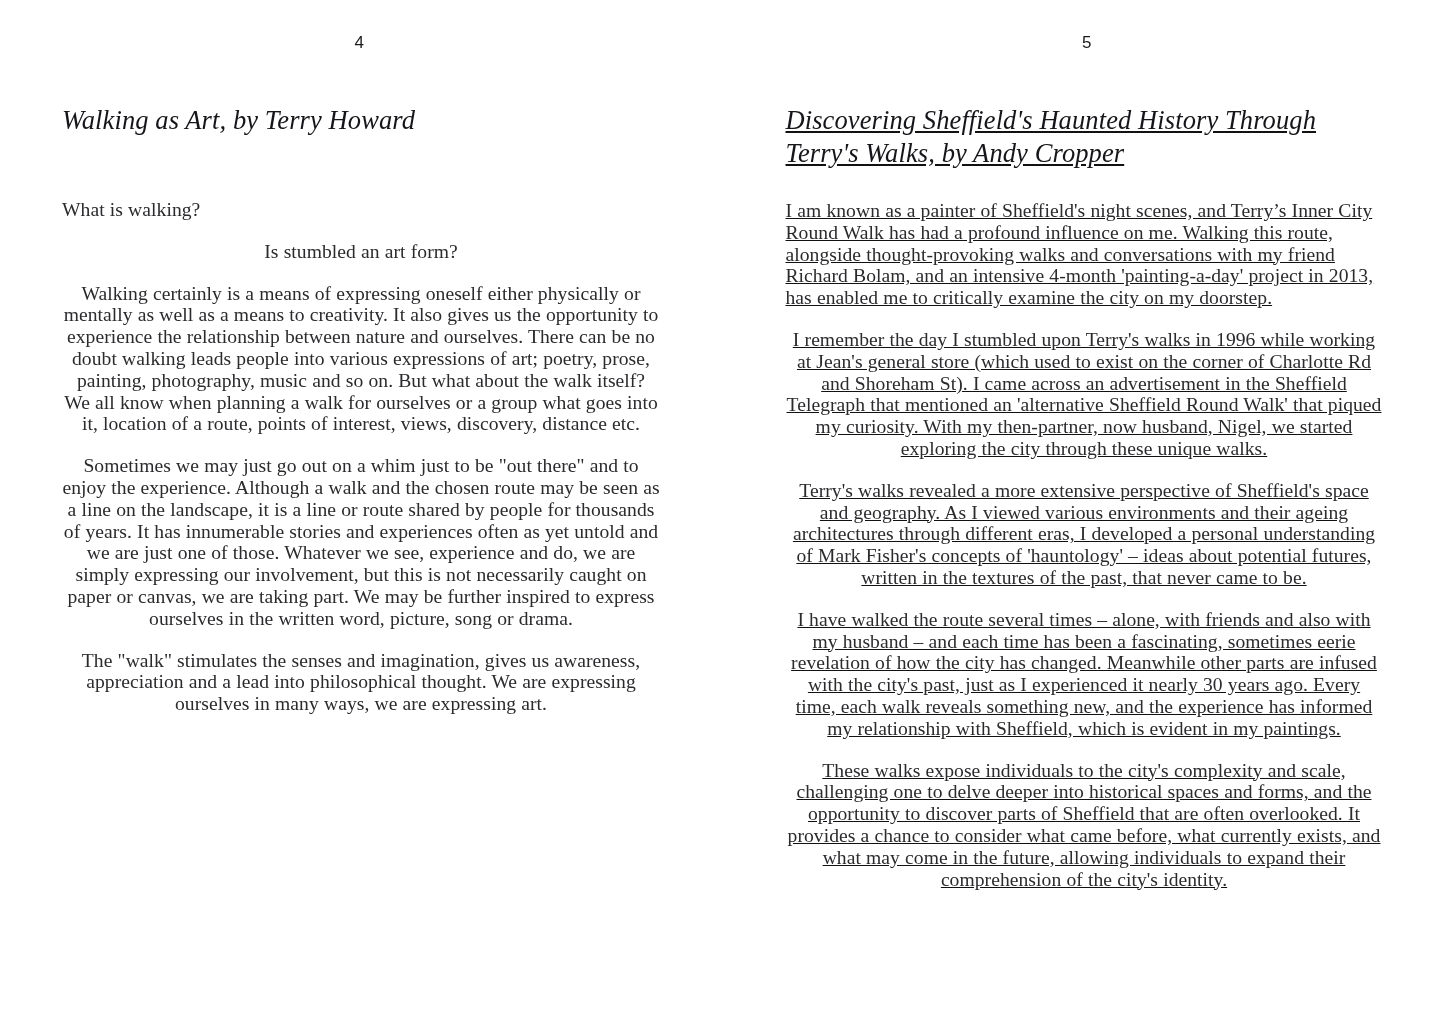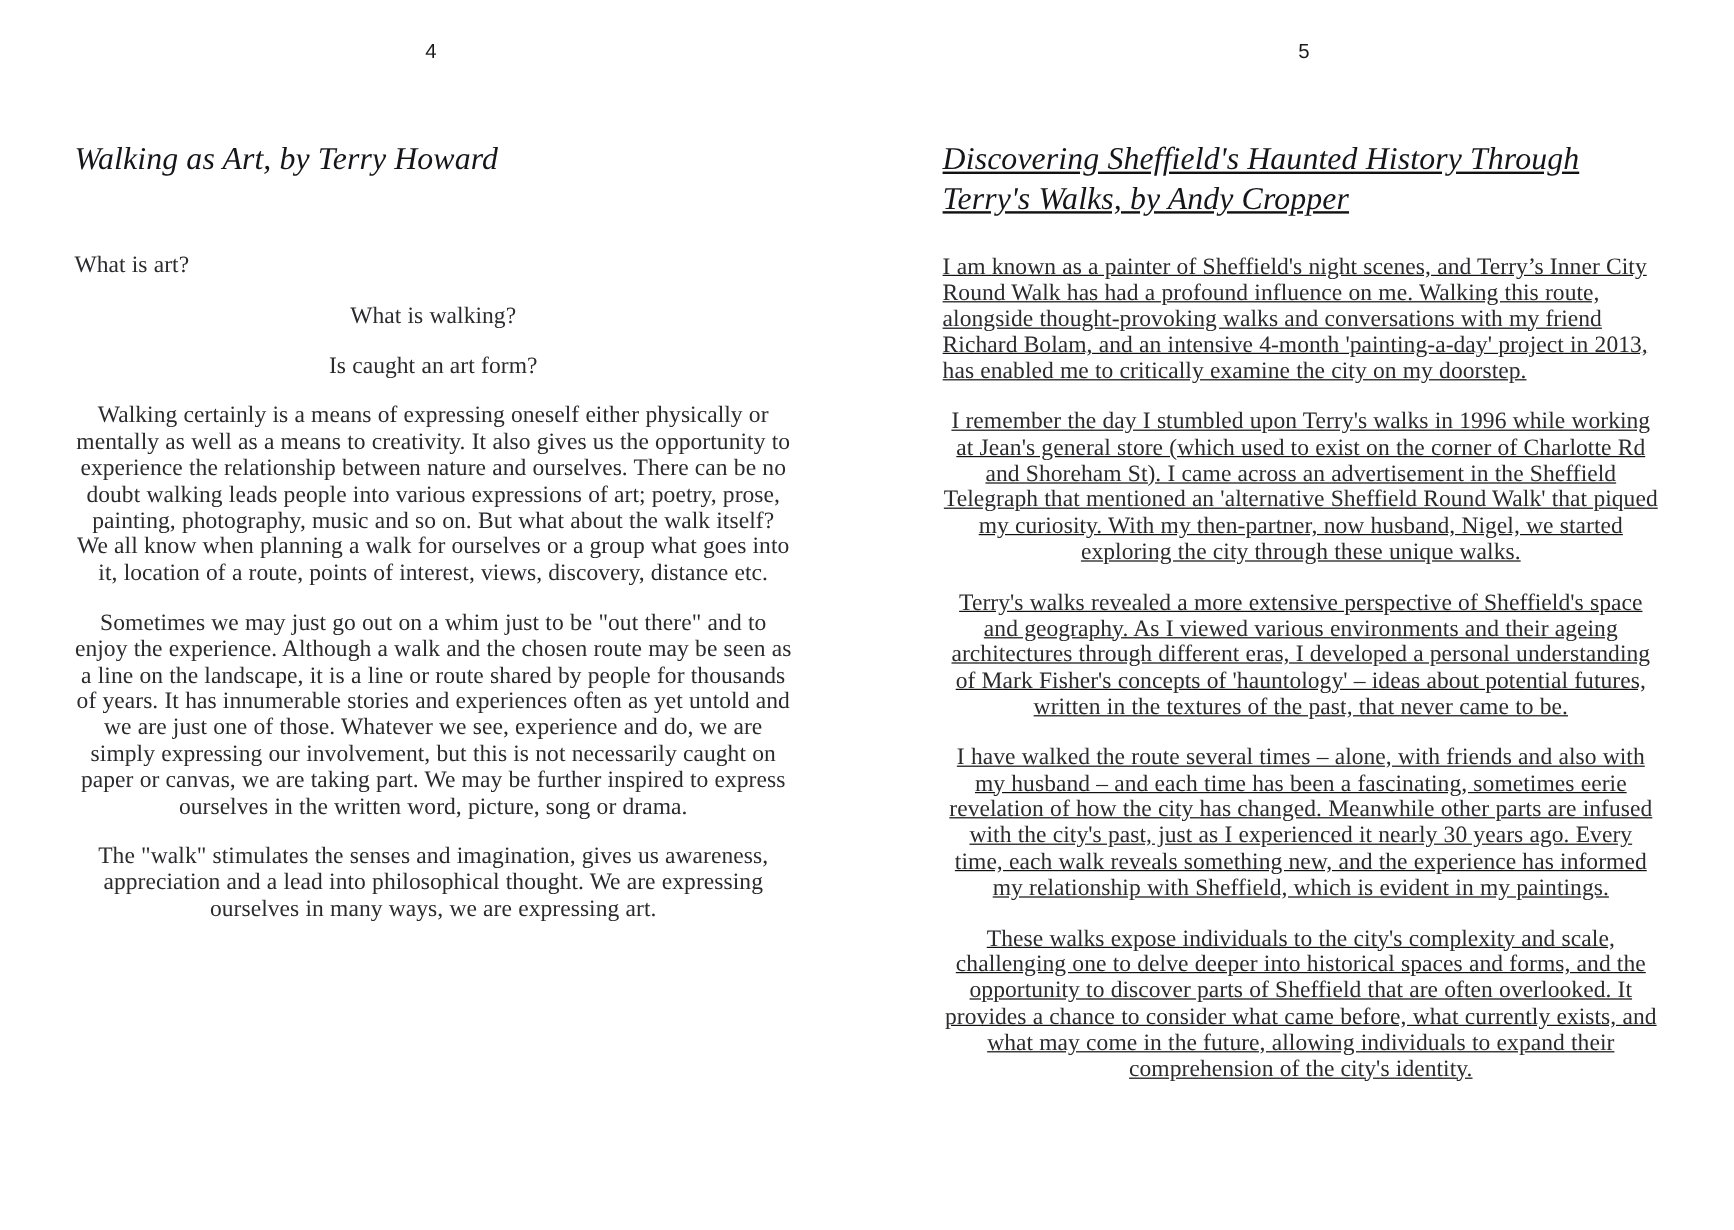--- a/index.html
+++ b/index.html
@@ -42,21 +42,21 @@
     font-size: 17px;
     line-height: 20px;
     color: #1a1a1a;
     letter-spacing: 0.2px;
   }
   .page-left .page-number  { transform: translateX(-2px); }
   .page-right .page-number { transform: translateX(3px); }
 
   .column {
     position: absolute;
-    top: 116px;
+    top: 104px;
   }
   .page-left .column {
     left: 62px;
     width: 598px;
   }
   .page-right .column {
     left: 63px;
     width: 597px;
     text-decoration: underline;
   }
@@ -99,23 +99,22 @@
 
   <div class="page page-left">
 
     <div class="page-number">4</div>
 
     <div class="column">
 
       <h1 class="article-title">Walking as Art, by Terry Howard</h1>
 
       <div class="body-block">
-        <p class="body-copy short-line">What is art?</p>
         <p class="body-copy short-line">What is walking?</p>
-        <p class="body-copy short-line">Is caught an art form?</p>
+        <p class="body-copy short-line">Is stumbled an art form?</p>
         <p class="body-copy">Walking certainly is a means of expressing oneself either physically or mentally as well as a means to creativity. It also gives us the opportunity to experience the relationship between nature and ourselves. There can be no doubt walking leads people into various expressions of art; poetry, prose, painting, photography, music and so on. But what about the walk itself? We all know when planning a walk for ourselves or a group what goes into it, location of a route, points of interest, views, discovery, distance etc.</p>
         <p class="body-copy">Sometimes we may just go out on a whim just to be "out there" and to enjoy the experience. Although a walk and the chosen route may be seen as a line on the landscape, it is a line or route shared by people for thousands of years. It has innumerable stories and experiences often as yet untold and we are just one of those. Whatever we see, experience and do, we are simply expressing our involvement, but this is not necessarily caught on paper or canvas, we are taking part. We may be further inspired to express ourselves in the written word, picture, song or drama.</p>
         <p class="body-copy">The "walk" stimulates the senses and imagination, gives us awareness, appreciation and a lead into philosophical thought. We are expressing ourselves in many ways, we are expressing art.</p>
       </div>
 
     </div>
   </div>
 
   <div class="page page-right">
 

